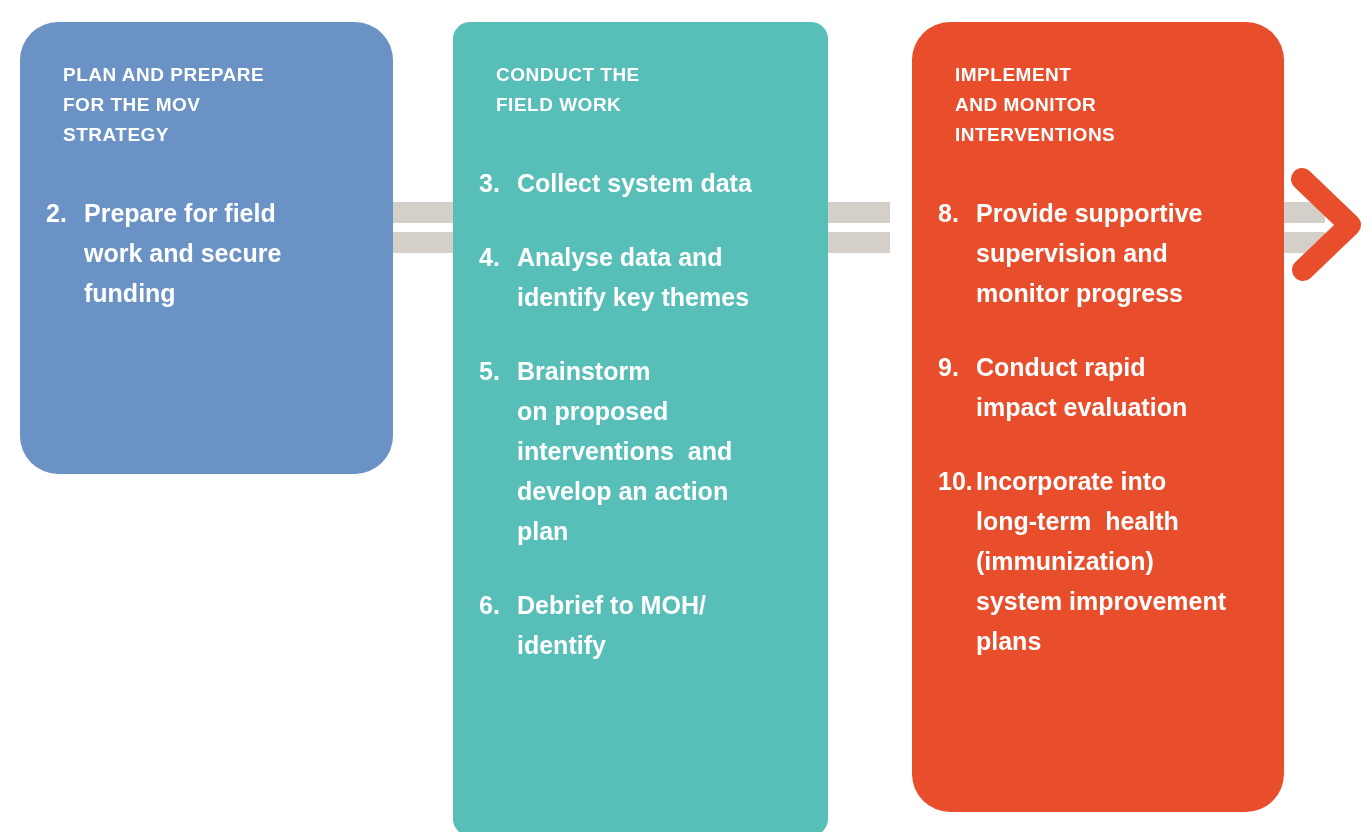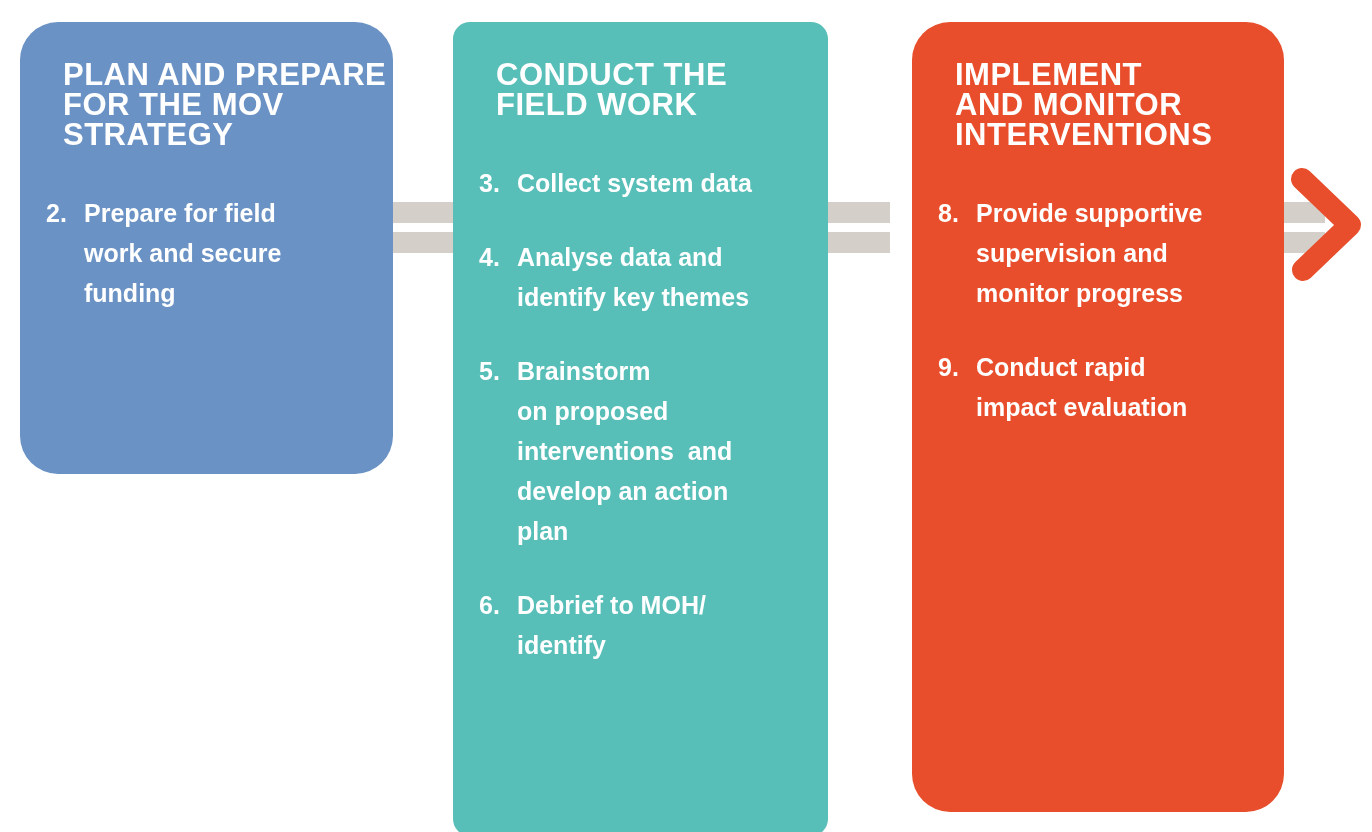--- a/index.html
+++ b/index.html
@@ -36,21 +36,21 @@
     font-weight: bold;
     z-index: 2;
     padding-top: 38px;
     box-sizing: border-box;
   }
   .box-1 { left: 20px;  width: 373px; height: 452px; background: #6A92C4; }
   .box-2 { left: 453px; width: 375px; height: 814px; background: #57BEB8; border-radius: 17px; }
   .box-3 { left: 912px; width: 372px; height: 790px; background: #E84E2B; }
 
   .stage-title {
-    font-size: 31px;
+    font-size: 19px;
     line-height: 30px;
     letter-spacing: 0.5px;
     margin: 0 0 43px 43px;
     white-space: pre-line;
   }
 
   .item {
     font-size: 25px;
     line-height: 40px;
     padding-left: 64px;
@@ -115,20 +115,25 @@
   <section class="box box-3" style="background: rgb(232, 78, 43);">
     <h2 class="stage-title">IMPLEMENT
 AND MONITOR
 INTERVENTIONS</h2>
     <div>
         <div class="item"><span class="num">8.</span><span class="txt">Provide supportive
 supervision and
 monitor progress</span></div>
         <div class="item"><span class="num">9.</span><span class="txt">Conduct rapid
 impact evaluation</span></div>
+        <div class="item"><span class="num">10.</span><span class="txt">Incorporate into
+long-term  health
+(immunization)
+system improvement
+plans</span></div>
       </div>
   </section>
 
   <svg class="chevron" width="92" height="122" viewBox="0 0 92 122" aria-hidden="true">
     <path d="M 22 17 L 70 63 L 23 108" fill="none" stroke="#E84E2B" stroke-width="22" stroke-linecap="round" stroke-linejoin="round"></path>
   </svg>
 
 </div>
 
 </body></html>

